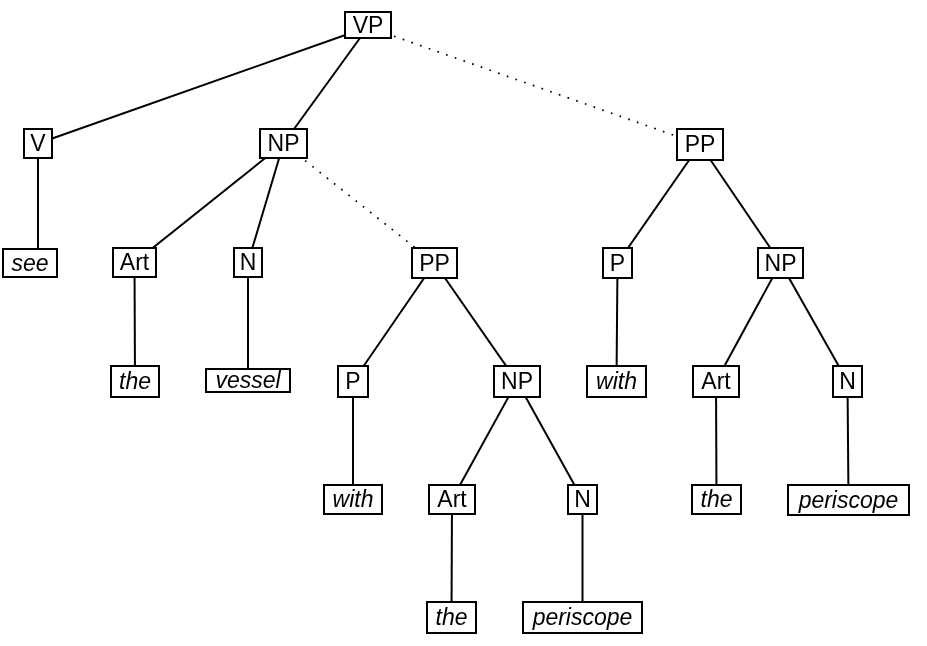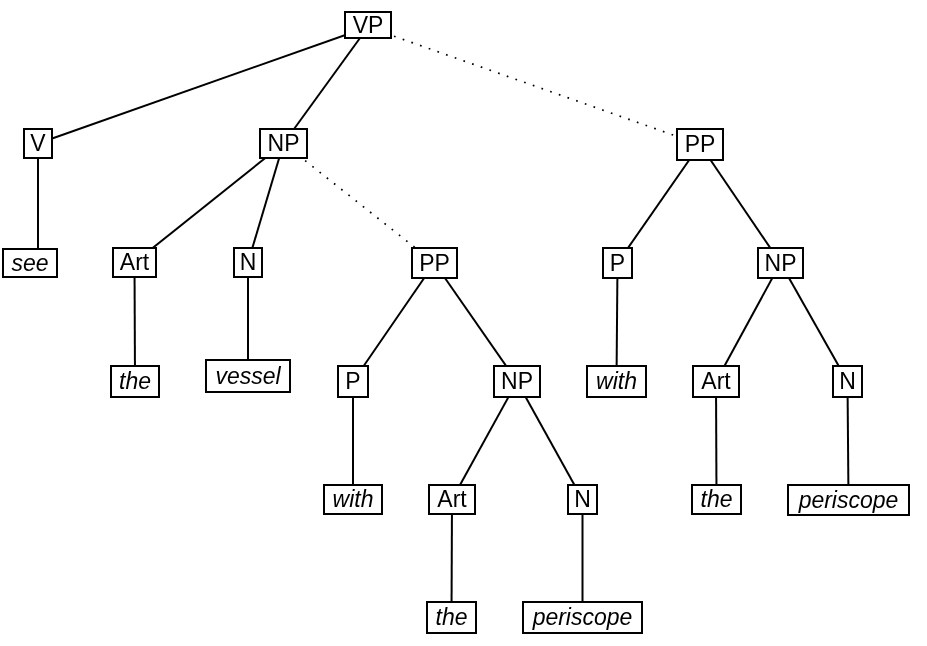--- a/index.html
+++ b/index.html
@@ -95,21 +95,21 @@
   <div class="node" style="left:233px; top:247px; width:30px; height:31px;">N</div>
 
   <div class="node" style="left:411px; top:247px; width:47px; height:32px;">PP</div>
 
   <div class="node" style="left:602px; top:247px; width:31px; height:32px;">P</div>
 
   <div class="node" style="left:757px; top:247px; width:47px; height:32px;">NP</div>
 
   <div class="node leaf" style="left:110px; top:365px; width:50px; height:33px;">the</div>
 
-  <div class="node leaf" style="left:205px; top:359px; width:86px; height:34px;">vessel</div>
+  <div class="node leaf" style="left:205px; top:368px; width:86px; height:25px;">vessel</div>
 
   <div class="node" style="left:337px; top:365px; width:32px; height:33px;">P</div>
 
   <div class="node" style="left:493px; top:365px; width:48px; height:33px;">NP</div>
 
   <div class="node leaf" style="left:586px; top:365px; width:61px; height:33px;">with</div>
 
   <div class="node" style="left:692px; top:365px; width:48px; height:33px;">Art</div>
 
   <div class="node" style="left:832px; top:365px; width:31px; height:33px;">N</div>

